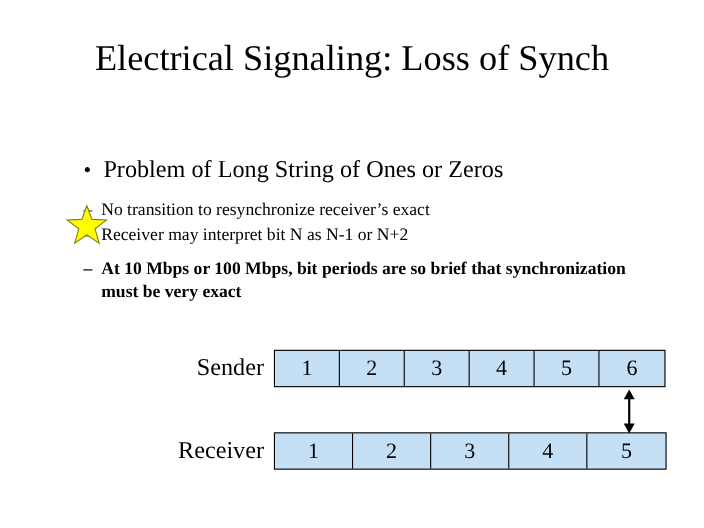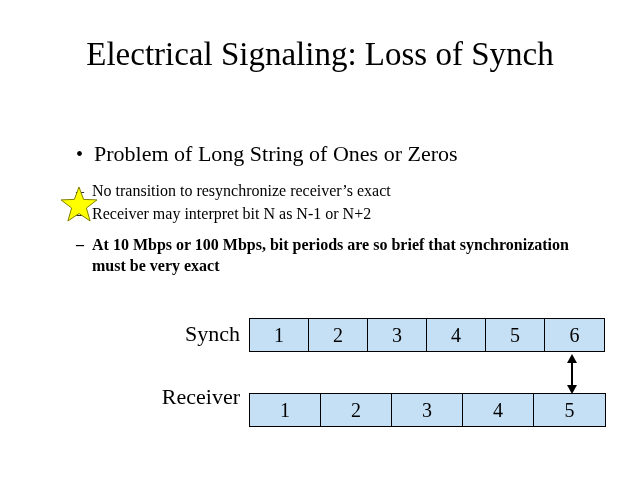--- a/index.html
+++ b/index.html
@@ -72,21 +72,21 @@
     width: 38px;
     height: 38px;
   }
   .row-label {
     position: absolute;
     font-size: 22px;
     color: #000000;
     text-align: right;
   }
   .sender-label { top: 321px; left: 80px; width: 160px; }
-  .receiver-label { top: 384px; left: 60px; width: 180px; }
+  .receiver-label { top: 396px; left: 60px; width: 180px; }
   .cells {
     position: absolute;
     display: flex;
     border: 1px solid #000000;
     background: #c5e0f5;
     box-sizing: border-box;
   }
   .cells .cell {
     box-sizing: border-box;
     border-right: 1px solid #000000;
@@ -140,21 +140,21 @@
   </div>
 
   <div class="sub sub-3">
     <span class="dash">–</span><span class="text">At  10 Mbps or 100 Mbps, bit periods are so brief that synchronization must be very exact</span>
   </div>
 
   <svg class="star" viewBox="0 0 38 38">
     <polygon points="19,1 23.6,13.4 37,13.9 26.4,22 30.1,35 19,27.5 7.9,35 11.6,22 1,13.9 14.4,13.4" fill="#ffff00" stroke="#808000" stroke-width="1"></polygon>
   </svg>
 
-  <div class="row-label sender-label">Synch</div>
+  <div class="row-label sender-label">Sender</div>
 
   <div class="cells sender-cells">
     <div class="cell">1</div>
     <div class="cell">2</div>
     <div class="cell">3</div>
     <div class="cell">4</div>
     <div class="cell">5</div>
     <div class="cell">6</div>
   </div>
 

